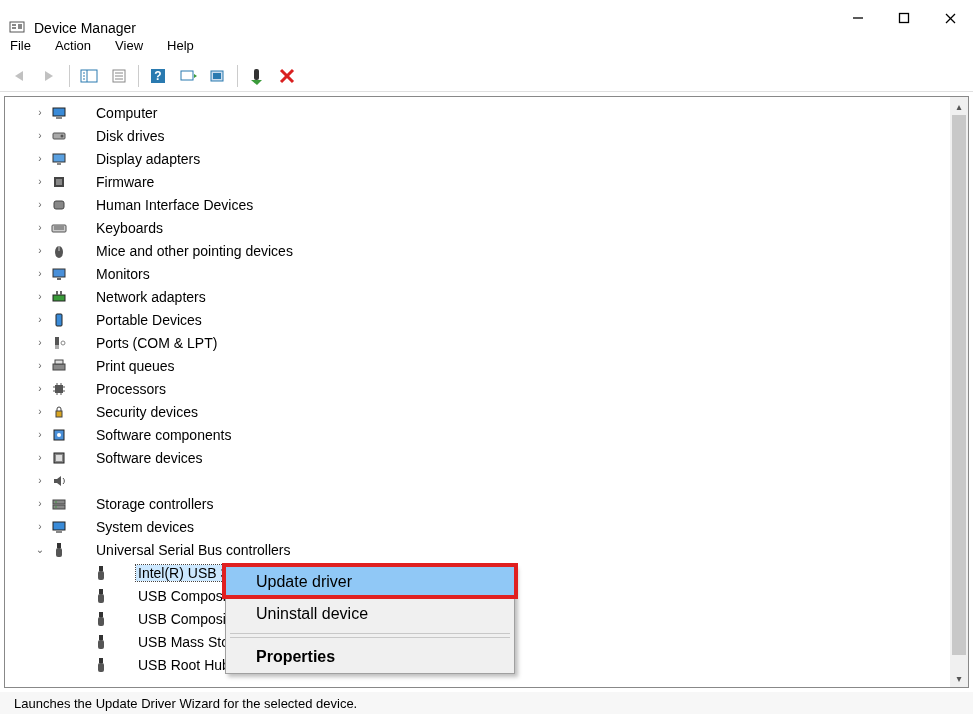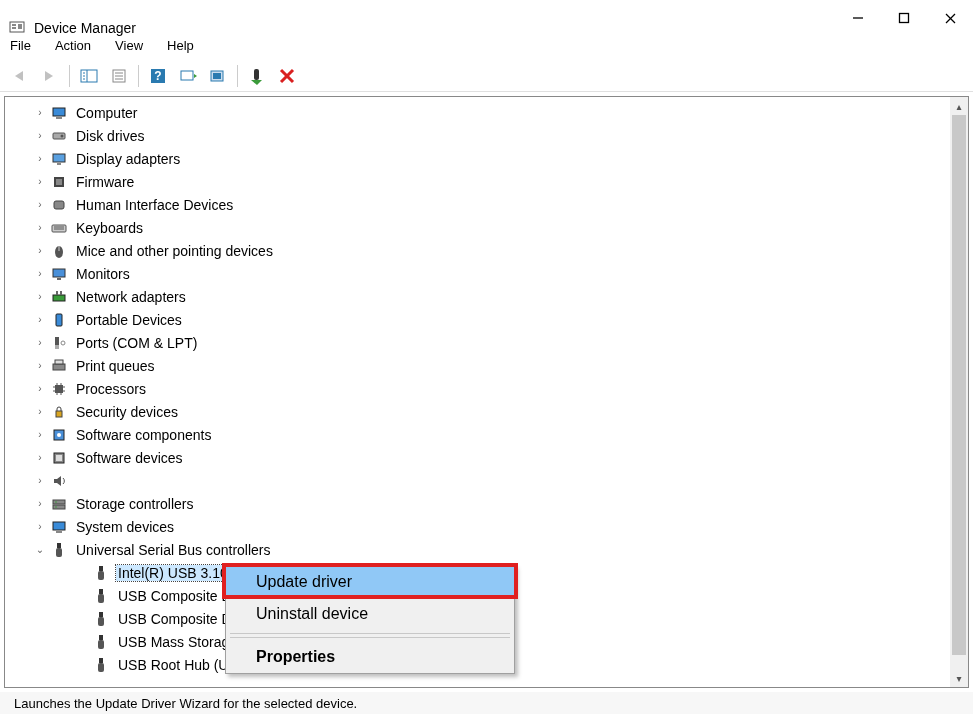--- a/index.html
+++ b/index.html
@@ -103,21 +103,21 @@
   }
   .cat-icon {
     width:18px; height:18px; margin-right:6px;
     display:flex;align-items:center;justify-content:center;
     font-size:14px;
   }
   .tree-row.selected .label-span {
     background:#cce8ff;
     outline:1px dotted #444;
   }
-  .label-span{padding:0 2px;}
+  .label-span{padding:0 2px;margin-left:20px;}
   
   .ctx {
     position:absolute;
     left:225px; top:565px;
     width:290px;
     background:#f0f0f0;
     border:1px solid #a0a0a0;
     box-shadow: 3px 3px 4px rgba(0,0,0,.25);
     z-index:50;
     font-size:16px;

